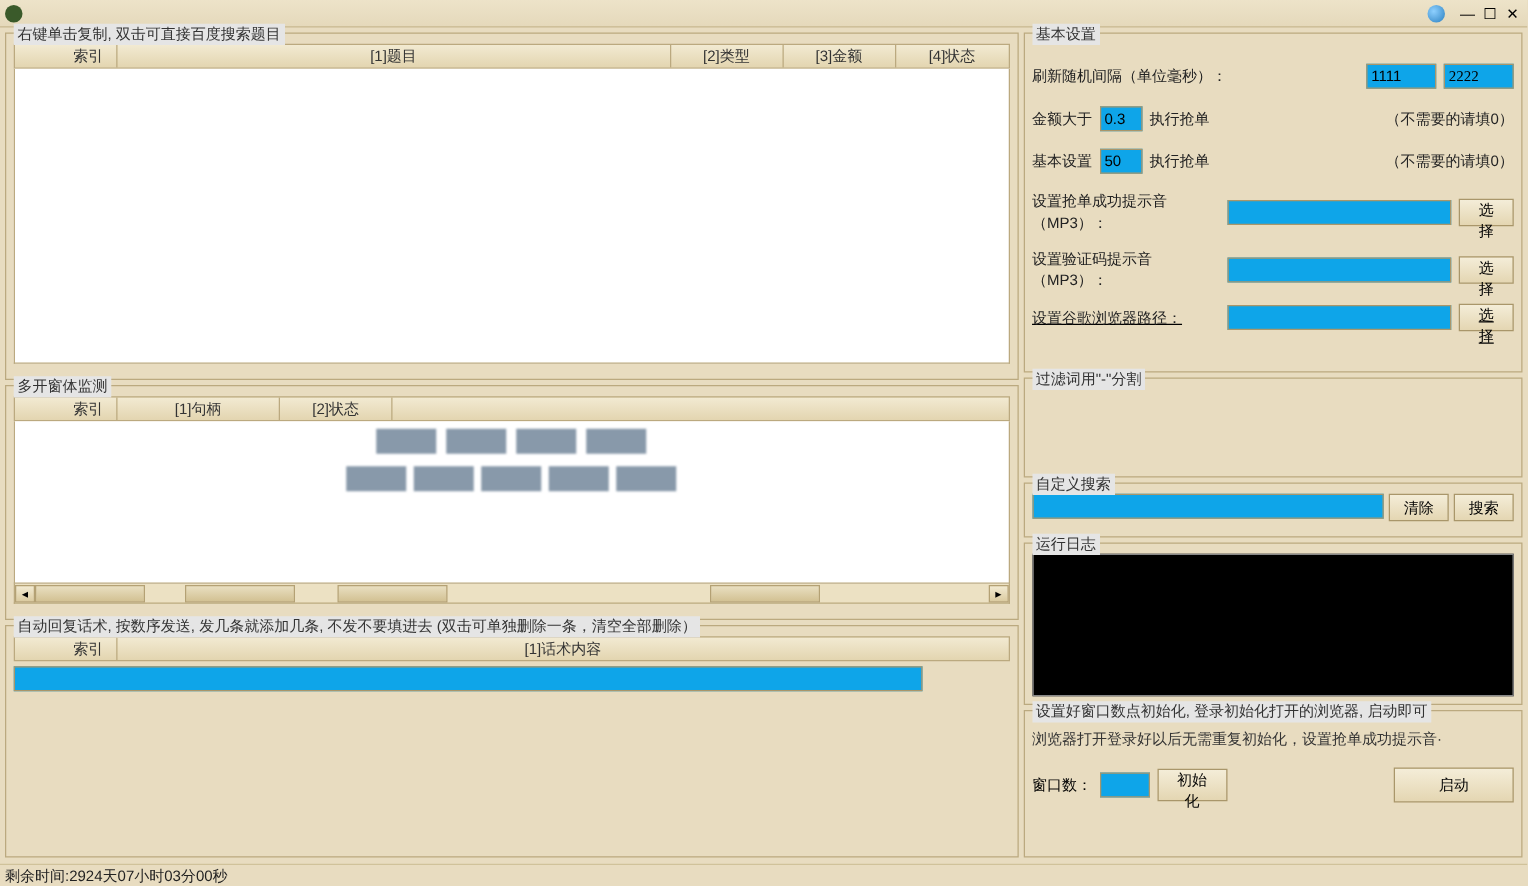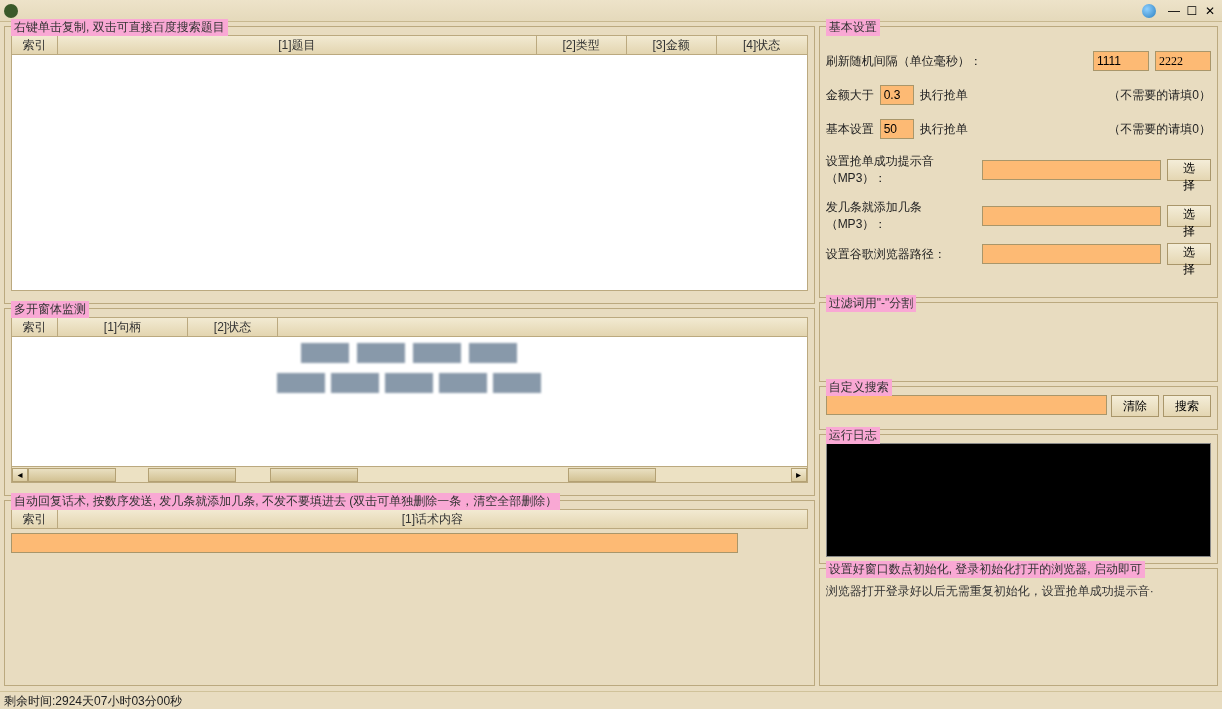--- a/index.html
+++ b/index.html
@@ -9,29 +9,29 @@
 .titlebar .icon { width: 14px; height: 14px; border-radius: 50%; background: #3a5a2a; margin-right: 4px; display:inline-block; }
 .titlebar .spacer { flex: 1; }
 .titlebar .globe { width: 14px; height: 14px; border-radius: 50%; background: radial-gradient(circle at 5px 5px,#8ed0ff,#2a7fc0); margin-right: 8px; }
 .titlebar .winbtn { width: 16px; height: 14px; display: inline-flex; align-items: center; justify-content: center; margin-left: 2px; cursor: pointer; }
 
 .main { display: flex; padding: 4px; gap: 4px; height: 668px; }
 .left { width: 820px; display: flex; flex-direction: column; gap: 4px; }
 .right { width: 404px; display: flex; flex-direction: column; gap: 4px; }
 
 .group { border: 1px solid #bba97f; background: #e8dcc0; position: relative; padding: 8px 6px 6px 6px; }
-.group-label { position: absolute; top: -8px; left: 6px; background: #f9a8d4; padding: 0 3px; font-size: 12px; color: #333; }
-
-.grid-head { display: flex; background: linear-gradient(#f2ead2,#e3d5b0); border: 1px solid #bba97f; height: 20px; }
+.group-label { position: absolute; top: -8px; left: 6px; background: #e5e5e5; padding: 0 3px; font-size: 12px; color: #333; }
+
+.grid-head { display: flex; background: linear-gradient(#f2ead2,#e3d5b0); border: 1px solid #bba97f; height: 20px; padding-left: 36px; }
 .grid-head .col { border-right: 1px solid #bba97f; text-align: center; line-height: 18px; font-size: 12px; color: #333; }
 .grid-head .col:last-child { border-right: none; }
 .grid-body { background: #fff; border: 1px solid #bba97f; border-top: none; overflow: auto; }
 
 .btn { background: linear-gradient(#f4edd8,#e4d6b2); border: 1px solid #a9966a; height: 22px; padding: 0 10px; cursor: pointer; font-size: 12px; }
-input[type=text] { border: 1px solid #a9966a; background: #fdba74; height: 20px; padding: 0 3px; font-size: 12px; }
+input[type=text] { border: 1px solid #a9966a; background: #0ea5e9; height: 20px; padding: 0 3px; font-size: 12px; }
 textarea { border: 1px solid #a9966a; background: #fff; font-size: 12px; padding: 2px; resize: none; }
 
 .row { display: flex; align-items: center; gap: 6px; margin-bottom: 10px; }
 .row label { font-size: 12px; color: #222; }
 
 .hscroll { height: 16px; background: #ece1c3; border: 1px solid #bba97f; border-top: none; display: flex; align-items: center; }
 .hscroll .arrow { width: 16px; height: 14px; background: linear-gradient(#f2ead2,#dbcba0); border: 1px solid #b4a174; display:inline-flex; align-items:center; justify-content:center; font-size:10px; }
 .hscroll .track { flex:1; height:14px; position:relative; }
 .hscroll .thumb { position:absolute; top:0; height:14px; background: linear-gradient(#e9dfc1,#d2c193); border:1px solid #b4a174; }
 
@@ -150,25 +150,25 @@
         <label>执行抢单</label>
         <div style="flex:1"></div>
         <label>（不需要的请填0）</label>
       </div>
       <div class="row" style="margin-top:14px;align-items:center;">
         <label style="width:150px">设置抢单成功提示音（MP3）：</label>
         <input type="text" style="flex: 1 1 0%;">
         <button class="btn" style="width:44px">选择</button>
       </div>
       <div class="row" style="margin-top:12px;">
-        <label style="width:150px">发几条就添加几条（MP3）：</label>
+        <label style="width:150px">设置验证码提示音（MP3）：</label>
         <input type="text" style="flex: 1 1 0%;">
         <button class="btn" style="width:44px">选择</button>
       </div>
-      <div class="row" style="margin-top:4px; margin-bottom:0;">
+      <div class="row" style="margin-top:4px; margin-bottom:0;text-decoration:underline;">
         <label style="width:150px">设置谷歌浏览器路径：</label>
         <input type="text" style="flex: 1 1 0%;">
         <button class="btn" style="width:44px">选择</button>
       </div>
     </div>
 
     <div class="group" style="height:80px;">
       <span class="group-label">过滤词用"-"分割</span>
     </div>
 
@@ -182,19 +182,26 @@
     </div>
 
     <div class="group" style="height:130px;">
       <span class="group-label">运行日志</span>
       <div class="log-box"></div>
     </div>
 
     <div class="group" style="flex:1;">
       <span class="group-label">设置好窗口数点初始化, 登录初始化打开的浏览器, 启动即可</span>
       <div style="font-size:12px; color:#333; margin:6px 0 14px 0;">浏览器打开登录好以后无需重复初始化，设置抢单成功提示音·</div>
+      <div style="display:flex; align-items:center; gap:6px;">
+        <label>窗口数：</label>
+        <input type="text" style="width: 40px;">
+        <button class="btn" style="width:56px; height:26px;">初始化</button>
+        <div style="flex:1"></div>
+        <button class="btn" style="width:96px; height:28px;">启动</button>
+      </div>
     </div>
   </div>
 </div>
 
 <div class="statusbar">
   <span>剩余时间:2924天07小时03分00秒</span>
 </div>
 
 </body></html>

